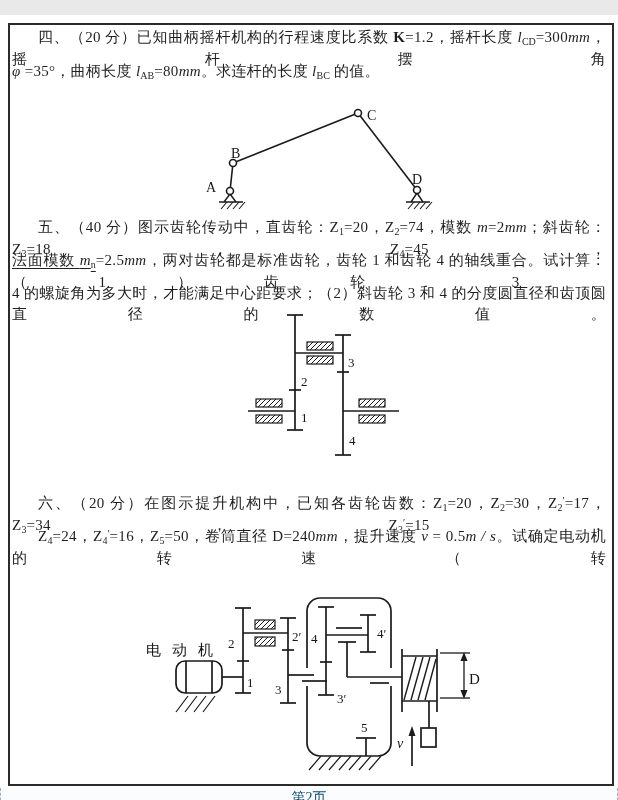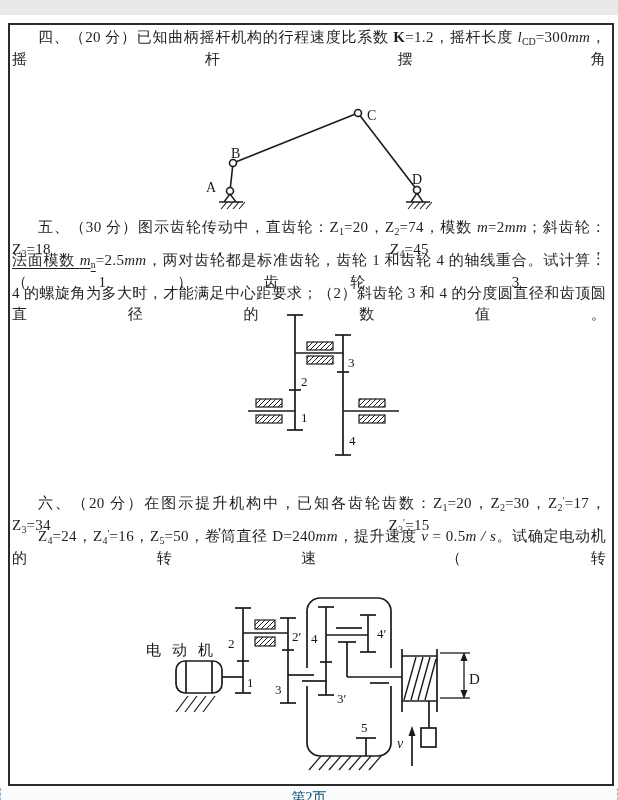--- a/index.html
+++ b/index.html
@@ -22,22 +22,23 @@
     background:#fbfcfe;border-bottom:2px dashed #9aaec2;border-left:1px dashed #9aaec2;
     border-right:1px dashed #9aaec2;text-align:center;font-size:14px;line-height:20px;color:#0c4a6e;}
 </style>
 </head>
 <body>
 
 <div id="page">
   <div id="frame"></div>
 
   <div class="tline ind fill" style="top:12px"><span>四、（20 分）已知曲柄摇杆机构的行程速度比系数 </span><span class="b">K</span><span>=1.2，摇杆长度 </span><span class="i">l</span><span class="sub">CD</span><span>=300</span><span class="i">mm</span><span>，摇杆摆角</span></div>
-
-  <div class="tline ind fill" style="top:202px"><span>五、（30 分）图示齿轮传动中，直齿轮：Z</span><span class="sub">1</span><span>=20，Z</span><span class="sub">2</span><span>=74，模数 </span><span class="i">m</span><span>=2</span><span class="i">mm</span><span>；斜齿轮：Z</span><span class="sub">3</span><span>=18，Z</span><span class="sub">4</span><span>=45，</span></div>
+  <div class="tline" style="top:46px"><span class="i">φ</span><span> =35°，曲柄长度 </span><span class="i">l</span><span class="sub">AB</span><span>=80</span><span class="i">mm</span><span>。求连杆的长度 </span><span class="i">l</span><span class="sub">BC</span><span> 的值。</span></div>
+
+  <div class="tline ind fill" style="top:202px"><span>五、（40 分）图示齿轮传动中，直齿轮：Z</span><span class="sub">1</span><span>=20，Z</span><span class="sub">2</span><span>=74，模数 </span><span class="i">m</span><span>=2</span><span class="i">mm</span><span>；斜齿轮：Z</span><span class="sub">3</span><span>=18，Z</span><span class="sub">4</span><span>=45，</span></div>
   <div class="tline fill" style="top:235px"><span class="w">法面模数 </span><span class="i w">m</span><span class="sub w">n</span><span>=2.5</span><span class="i">mm</span><span>，两对齿轮都是标准齿轮，齿轮 1 和齿轮 4 的轴线重合。试计算：（1）齿轮 3、</span></div>
   <div class="tline fill" style="top:268px"><span>4 的螺旋角为多大时，才能满足中心距要求；（2）斜齿轮 3 和 4 的分度圆直径和齿顶圆直径的数值。</span></div>
 
   <div class="tline ind fill" style="top:478px"><span>六、（20 分）在图示提升机构中，已知各齿轮齿数：Z</span><span class="sub">1</span><span>=20，Z</span><span class="sub">2</span><span>=30，Z</span><span class="sub">2</span><span class="sup">′</span><span>=17，Z</span><span class="sub">3</span><span>=34，Z</span><span class="sub">3</span><span class="sup">′</span><span>=15，</span></div>
   <div class="tline ind fill" style="top:511px"><span>Z</span><span class="sub">4</span><span>=24，Z</span><span class="sub">4</span><span class="sup">′</span><span>=16，Z</span><span class="sub">5</span><span>=50，卷筒直径 D=240</span><span class="i">mm</span><span>，提升速度 </span><span class="i">v</span><span> = 0.5</span><span class="i">m / s</span><span>。试确定电动机的转速（转</span></div>
 
   <svg id="diagrams" width="618" height="800" viewBox="0 0 618 800" stroke-linecap="butt" fill="none">
     <defs>
       <pattern id="ph" width="5" height="5" patternUnits="userSpaceOnUse">
         <path d="M-1,6 L6,-1" stroke="#1b1b1b" stroke-width="1"></path>

